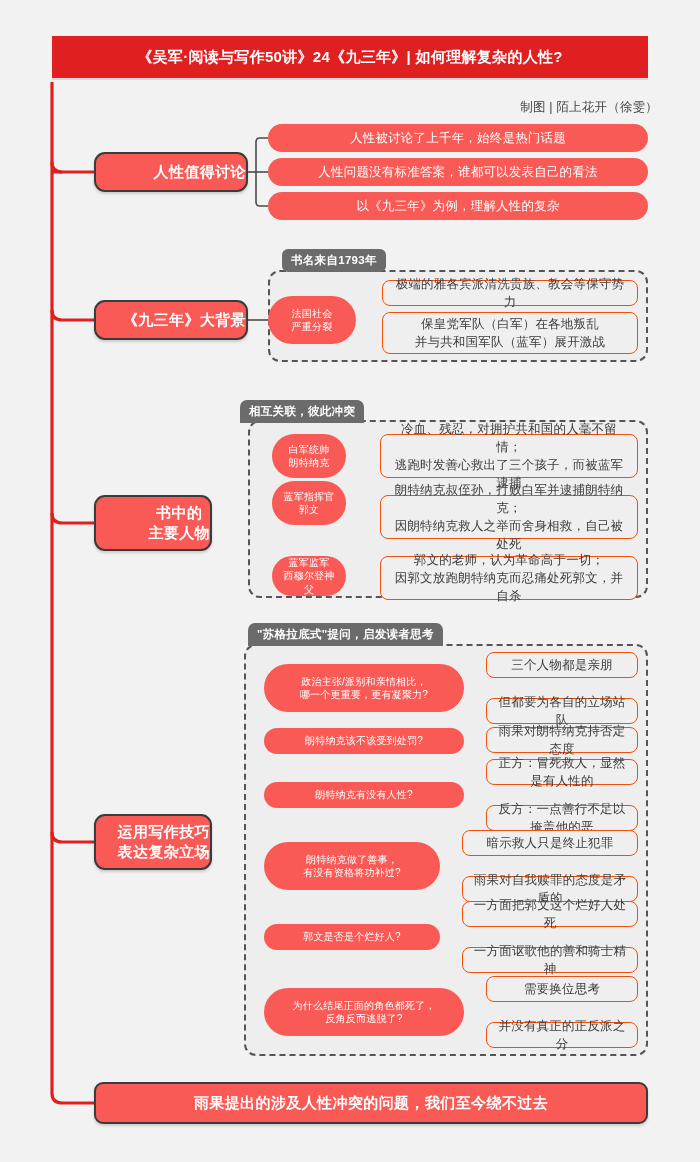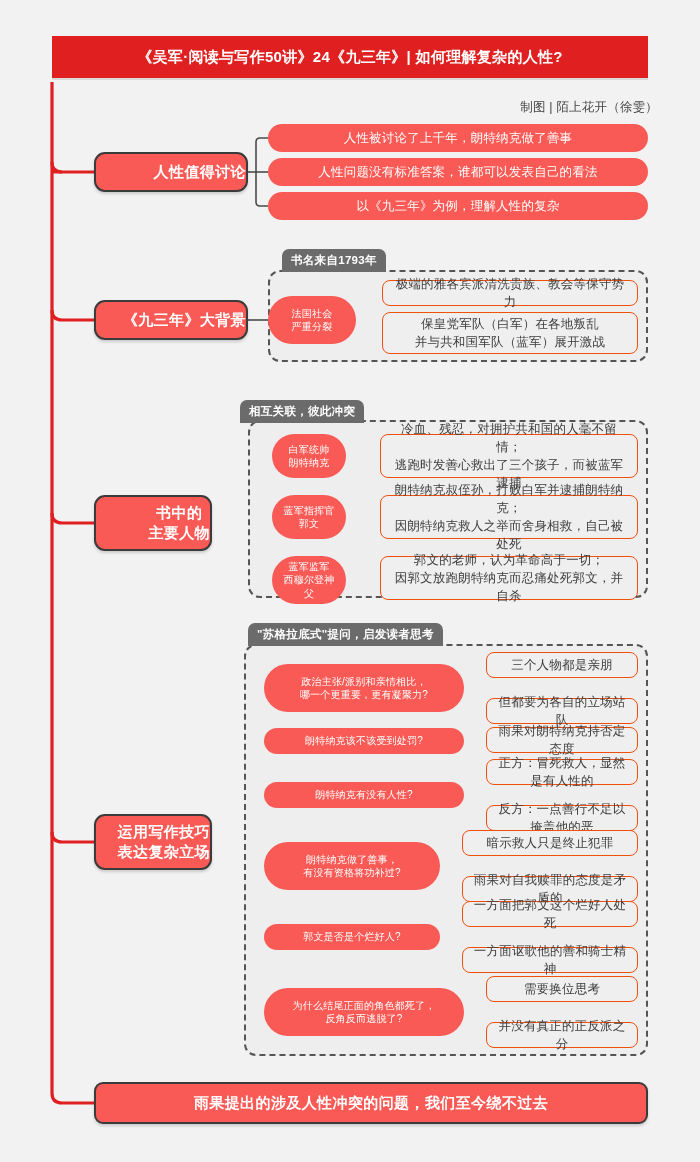--- a/index.html
+++ b/index.html
@@ -164,35 +164,35 @@
     <path d="M474,993 L474,1031"></path>
     <path d="M474,993 Q474,989 478,989 L486,989"></path>
     <path d="M474,1031 Q474,1035 478,1035 L486,1035"></path>
   </svg>
 
   <div class="main-node" style="left:94px; top:152px; width:154px; height:40px;">
     <span>人性值得讨论</span>
   </div>
 
   <div class="obox" style="left:268px; top:124px; width:380px; height:28px; background:#FA5A55; border:none; color:#fff; border-radius:999px;">
-    <span>人性被讨论了上千年，朗特纳克做了善事</span>
+    <span>人性被讨论了上千年，始终是热门话题</span>
   </div>
   <div class="obox" style="left:268px; top:158px; width:380px; height:28px; background:#FA5A55; border:none; color:#fff; border-radius:999px;">
     <span>人性问题没有标准答案，谁都可以发表自己的看法</span>
   </div>
   <div class="obox" style="left:268px; top:192px; width:380px; height:28px; background:#FA5A55; border:none; color:#fff; border-radius:999px;">
     <span>以《九三年》为例，理解人性的复杂</span>
   </div>
 
   <div class="main-node" style="left:94px; top:300px; width:154px; height:40px;">
     <span>《九三年》大背景</span>
   </div>
 
   <div class="group-box" style="left:268px; top:270px; width:380px; height:92px;"></div>
-  <div class="group-tag" style="left:282px; top:249px;">书名来自1793年</div>
+  <div class="group-tag" style="left:282px; top:249px;border-radius:6px;">书名来自1793年</div>
 
   <div class="pill" style="left:268px; top:296px; width:88px; height:48px; white-space:pre-line;">
     <span>法国社会
 严重分裂</span>
   </div>
 
   <div class="obox" style="left:382px; top:280px; width:256px; height:26px;">
     <span>极端的雅各宾派清洗贵族、教会等保守势力</span>
   </div>
   <div class="obox" style="left:382px; top:312px; width:256px; height:42px; white-space:pre-line;">
@@ -205,25 +205,25 @@
 主要人物</span>
   </div>
 
   <div class="group-box" style="left:248px; top:420px; width:400px; height:178px;"></div>
   <div class="group-tag" style="left:240px; top:400px;">相互关联，彼此冲突</div>
 
   <div class="pill" style="left:272px; top:434px; width:74px; height:44px; white-space:pre-line;">
     <span>白军统帅
 朗特纳克</span>
   </div>
-  <div class="pill" style="left:272px; top:495px; width:74px; height:44px; white-space:pre-line;">
+  <div class="pill" style="left:272px; top:481px; width:74px; height:44px; white-space:pre-line;">
     <span>蓝军指挥官
 郭文</span>
   </div>
-  <div class="pill" style="left:272px; top:556px; width:74px; height:48px; white-space:pre-line;">
+  <div class="pill" style="left:272px; top:556px; width:74px; height:40px; white-space:pre-line;">
     <span>蓝军监军
 西穆尔登神父</span>
   </div>
 
   <div class="obox" style="left:380px; top:434px; width:258px; height:44px; white-space:pre-line;">
     <span>冷血、残忍，对拥护共和国的人毫不留情；
 逃跑时发善心救出了三个孩子，而被蓝军逮捕</span>
   </div>
   <div class="obox" style="left:380px; top:495px; width:258px; height:44px; white-space:pre-line;">
     <span>朗特纳克叔侄孙，打败白军并逮捕朗特纳克；

